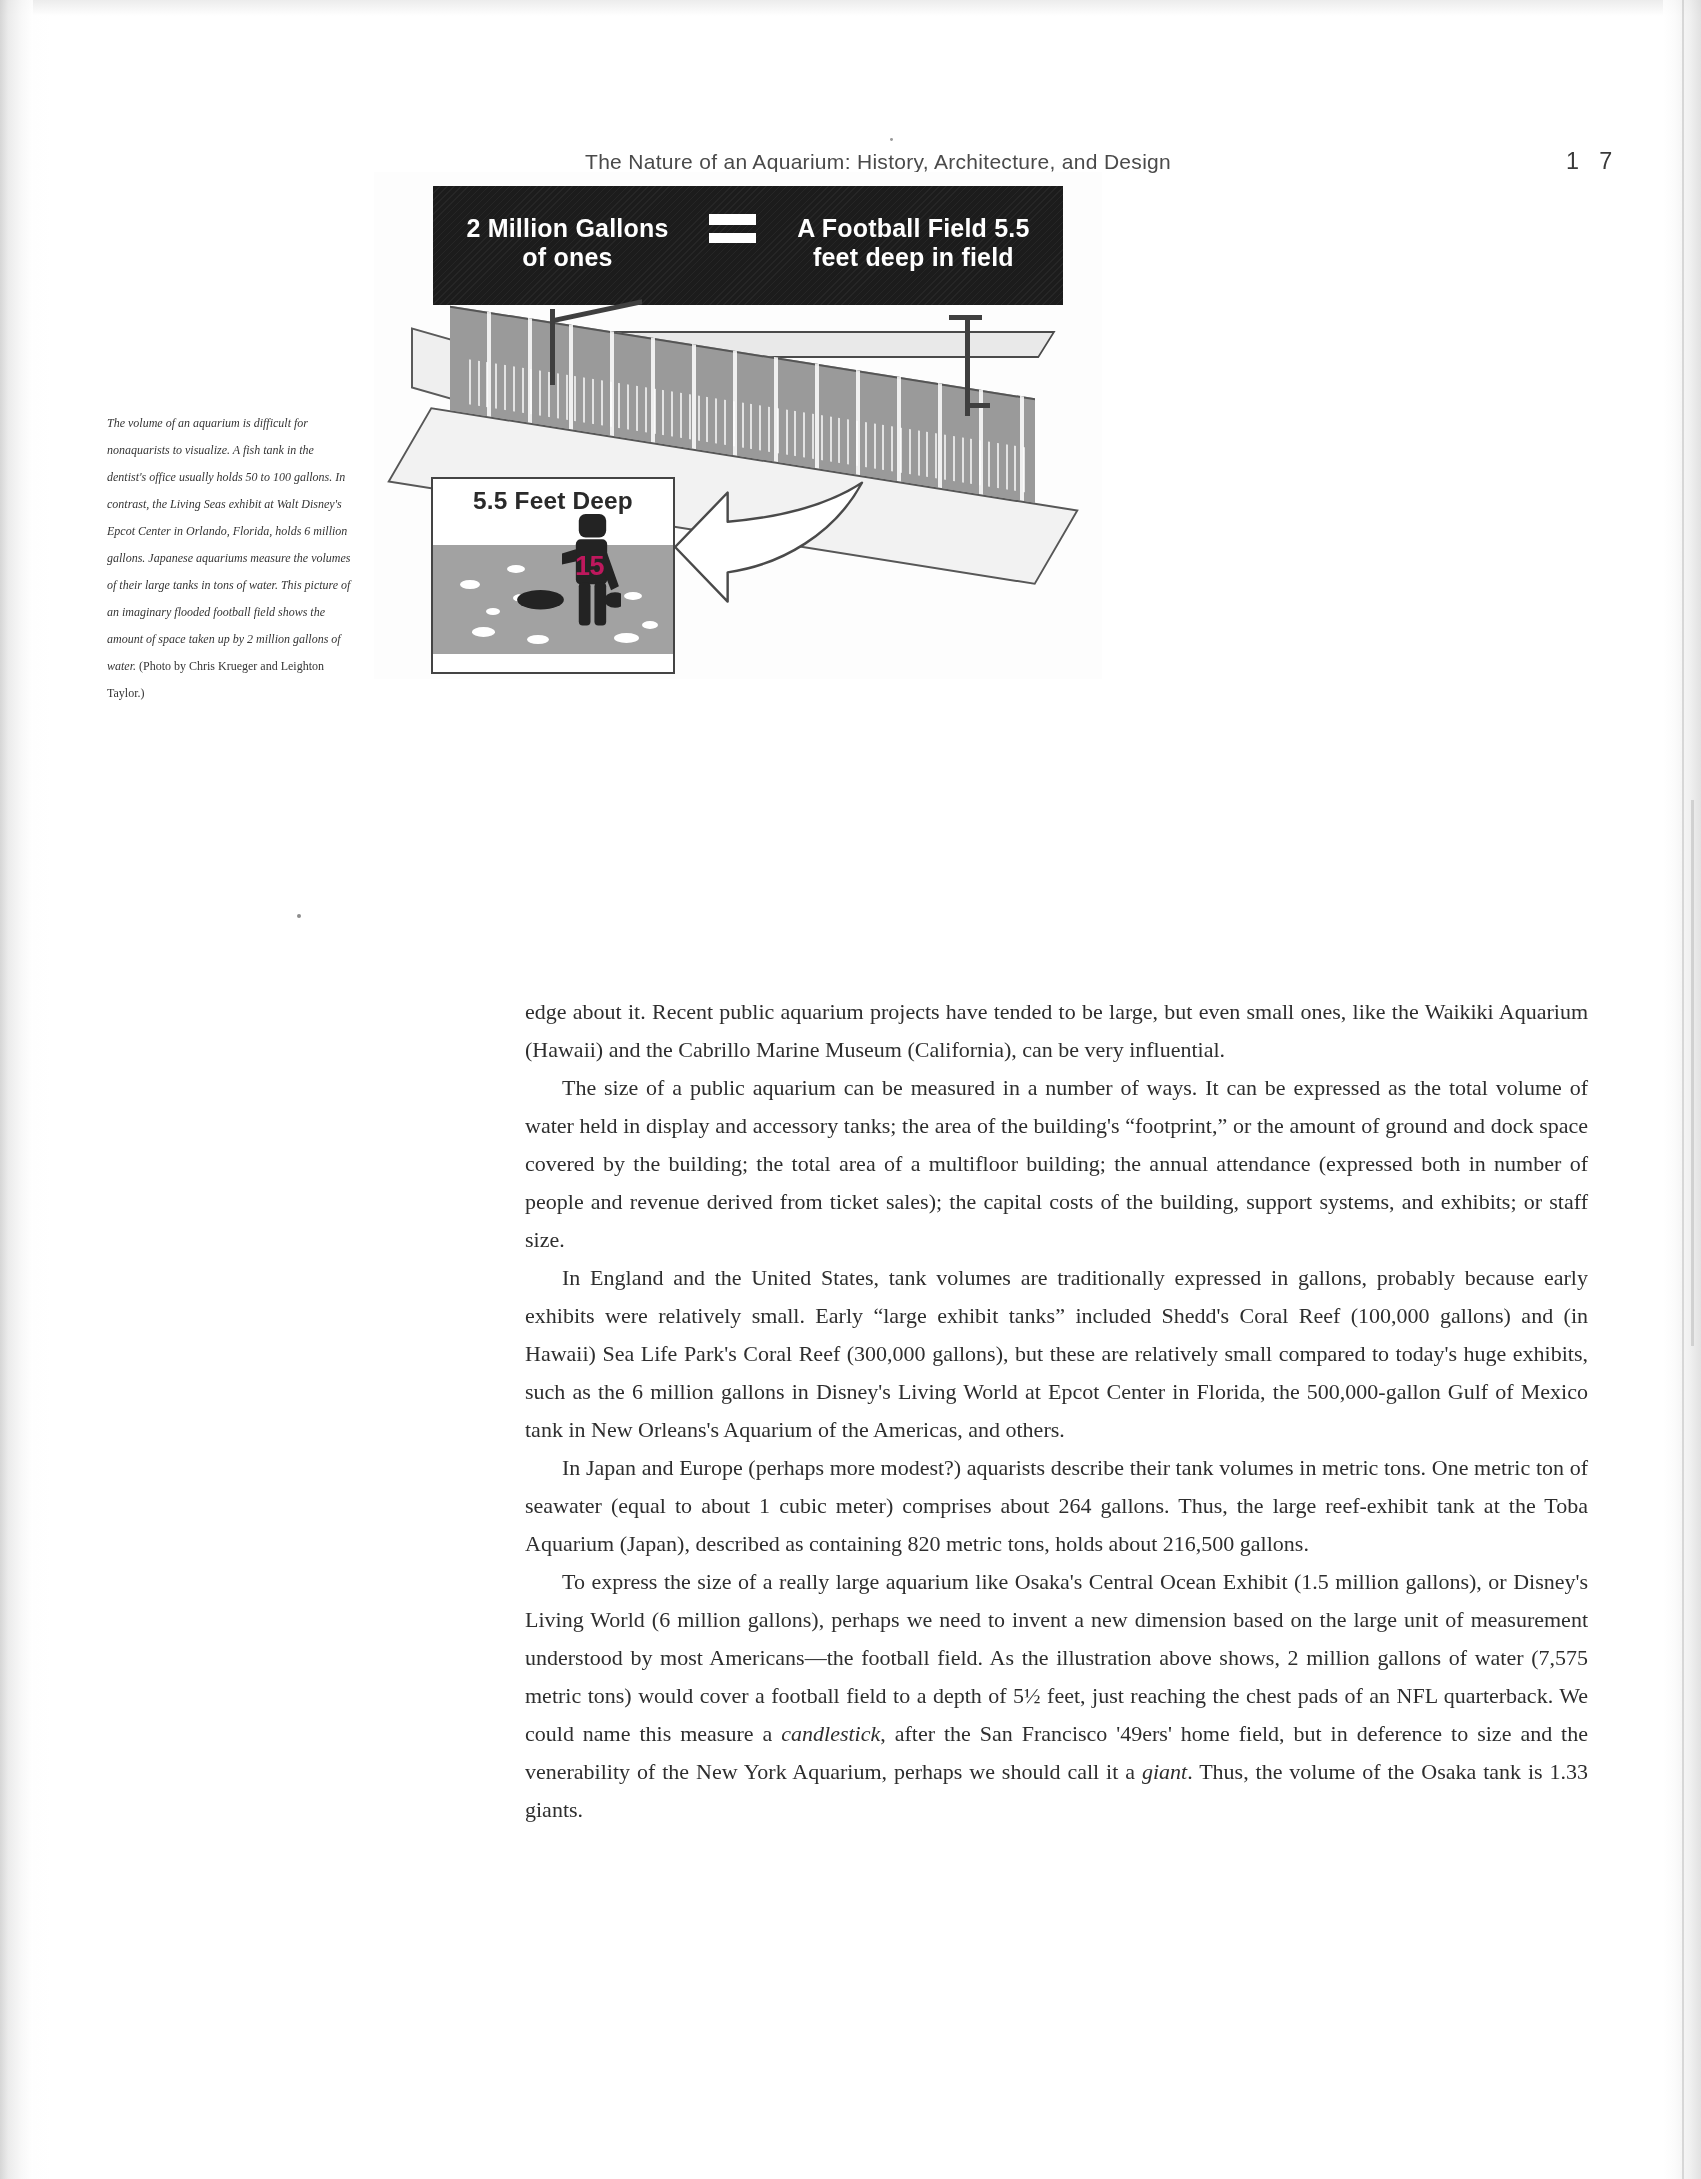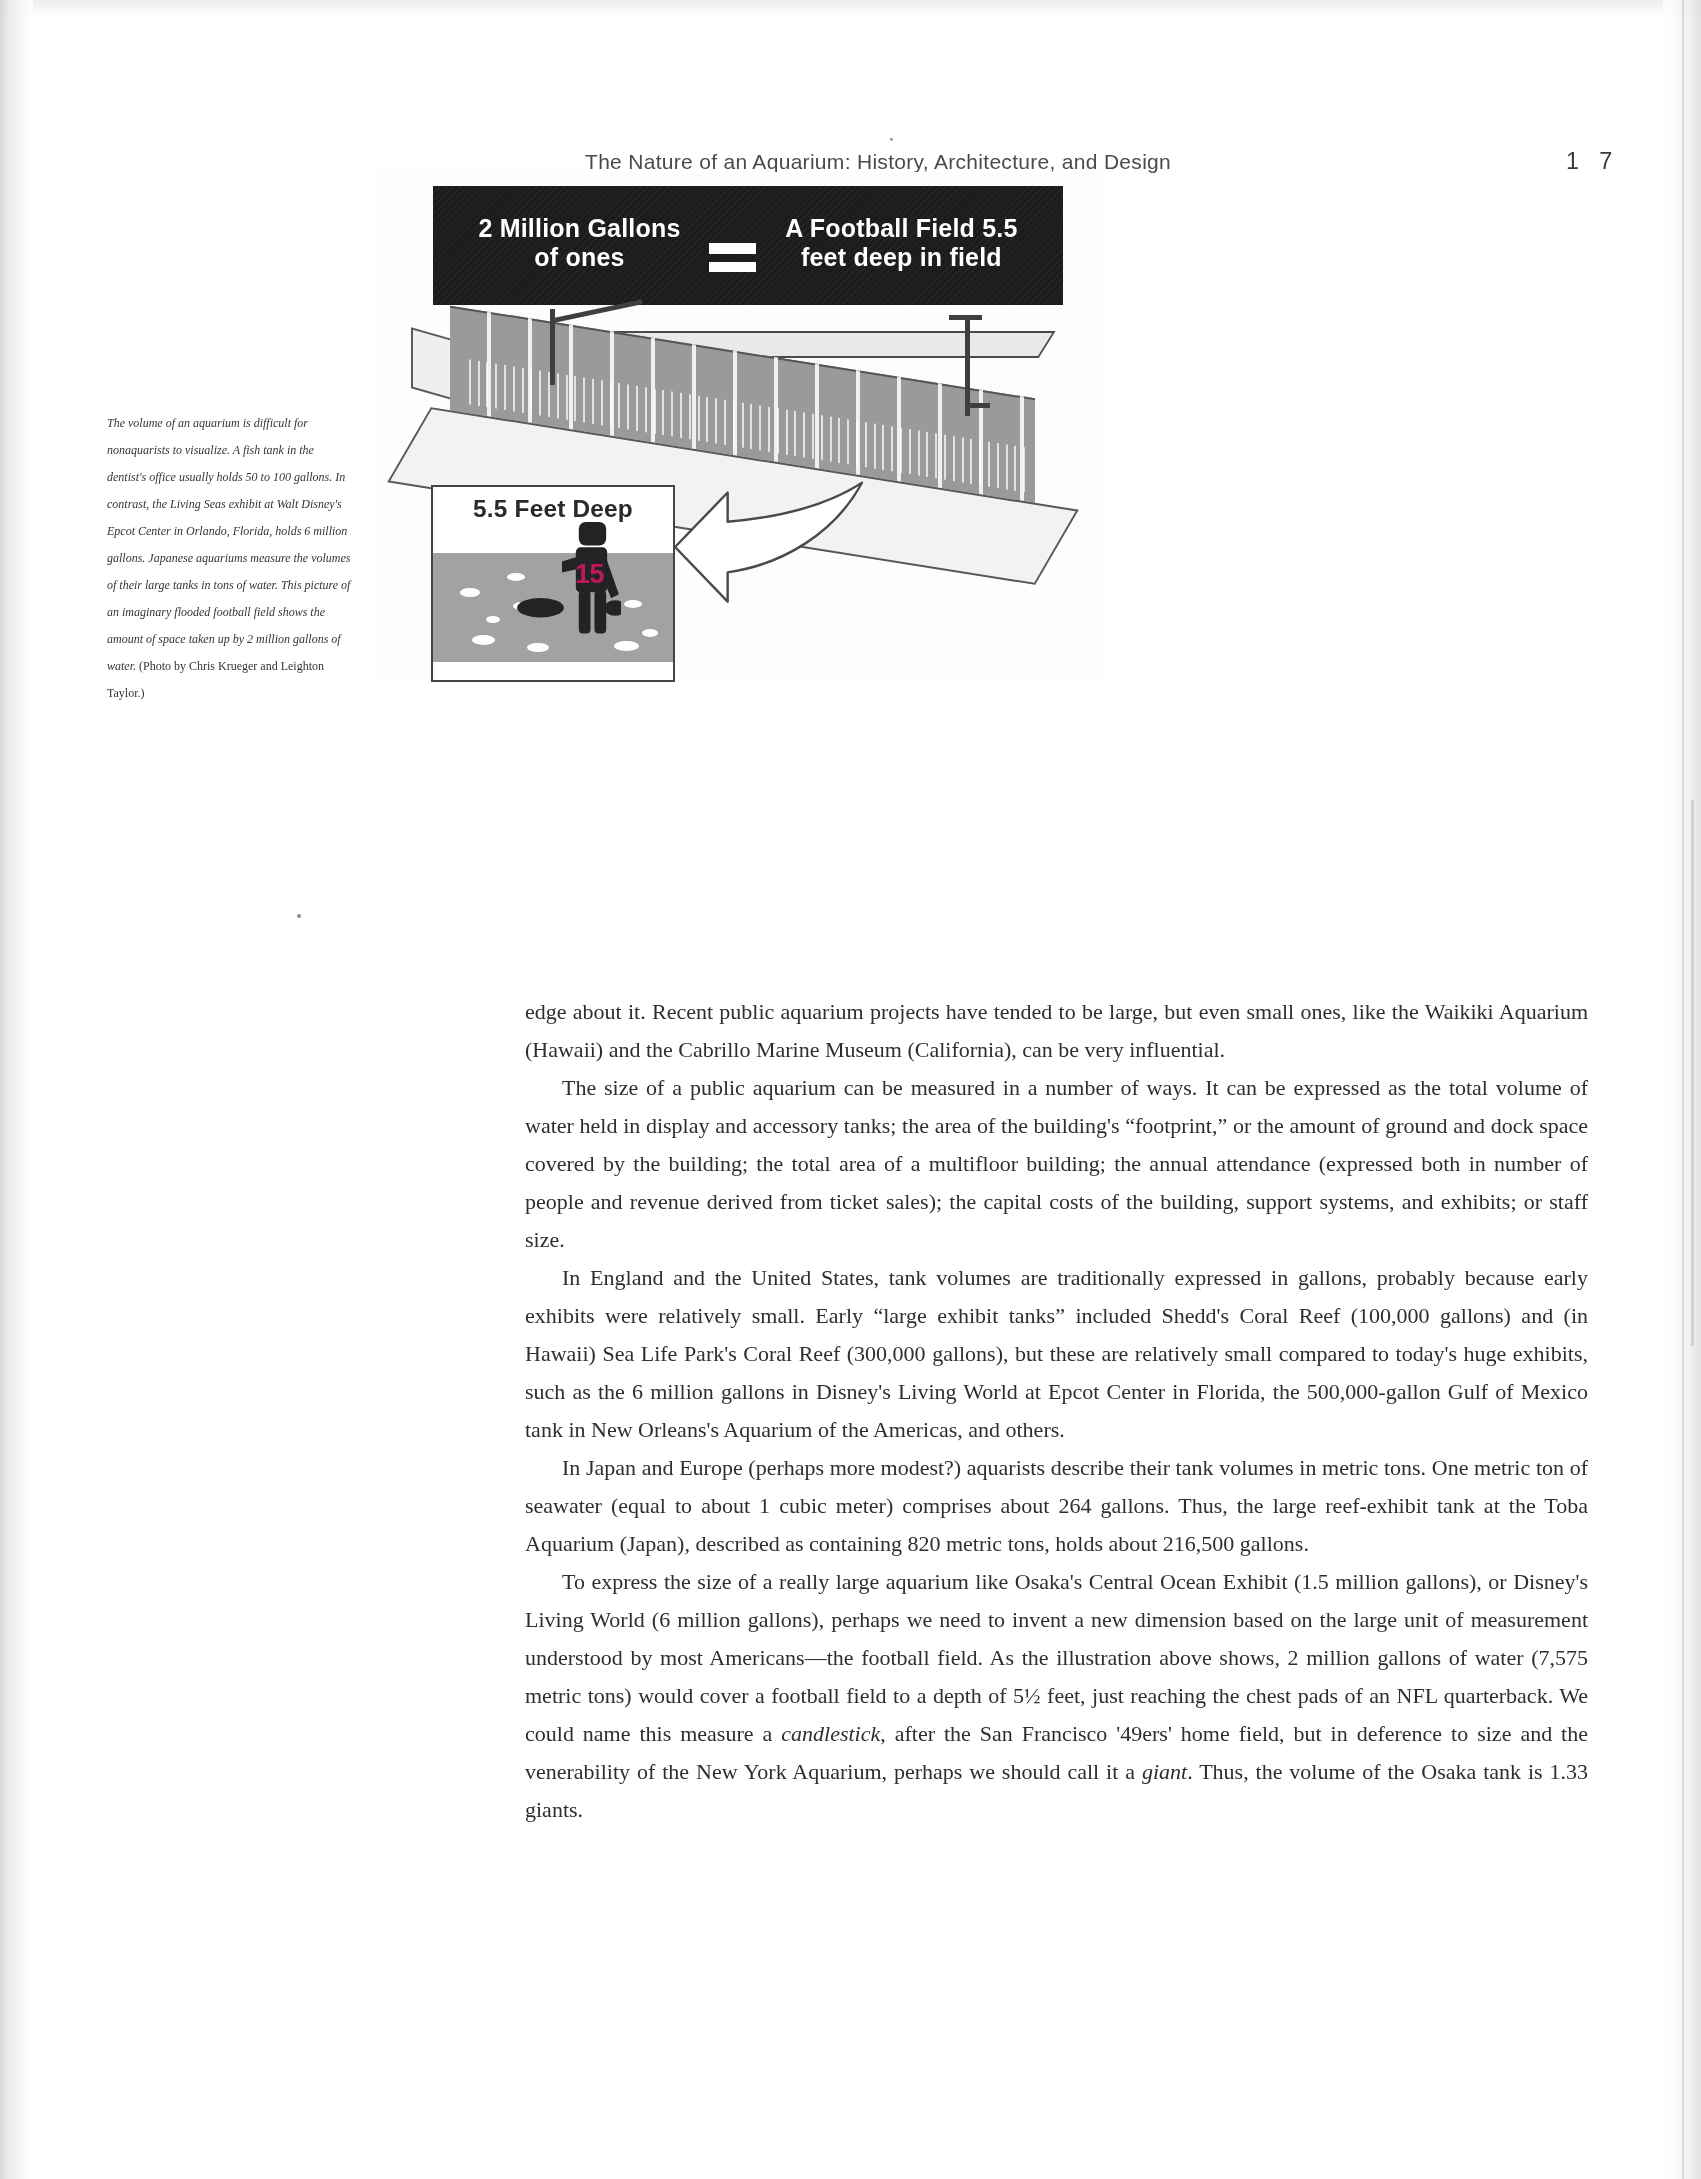--- a/index.html
+++ b/index.html
@@ -140,22 +140,22 @@
         rgba(255,255,255,.045) 1px,
         rgba(0,0,0,0) 1px,
         rgba(0,0,0,0) 4.9px),
       #1c1c1c;
     display: flex;
     align-items: center;
     justify-content: center;
   }
   #banner-inner {
     display: flex;
-    align-items: flex-end;
-    gap: 25px;
+    align-items: flex-start;
+    gap: 37px;
     padding-bottom: 3.9px;
   }
   .banner-text {
     font-family: "Liberation Sans", sans-serif;
     font-weight: bold;
     font-size: 25px;
     line-height: 29px;
     color: #ffffff;
     text-align: center;
     letter-spacing: 0.2px;
@@ -273,21 +273,21 @@
     left: 293px;
     top: 166px;
     width: 205px;
     height: 146px;
   }
 
   
   #inset-panel {
     position: absolute;
     left: 57px;
-    top: 176px;
+    top: 168px;
     width: 240px;
     height: 193px;
     background: #ffffff;
     border: 2px solid #444444;
     overflow: hidden;
   }
   #inset-title {
     position: absolute;
     left: 0; right: 0;
     top: 7.8px;

